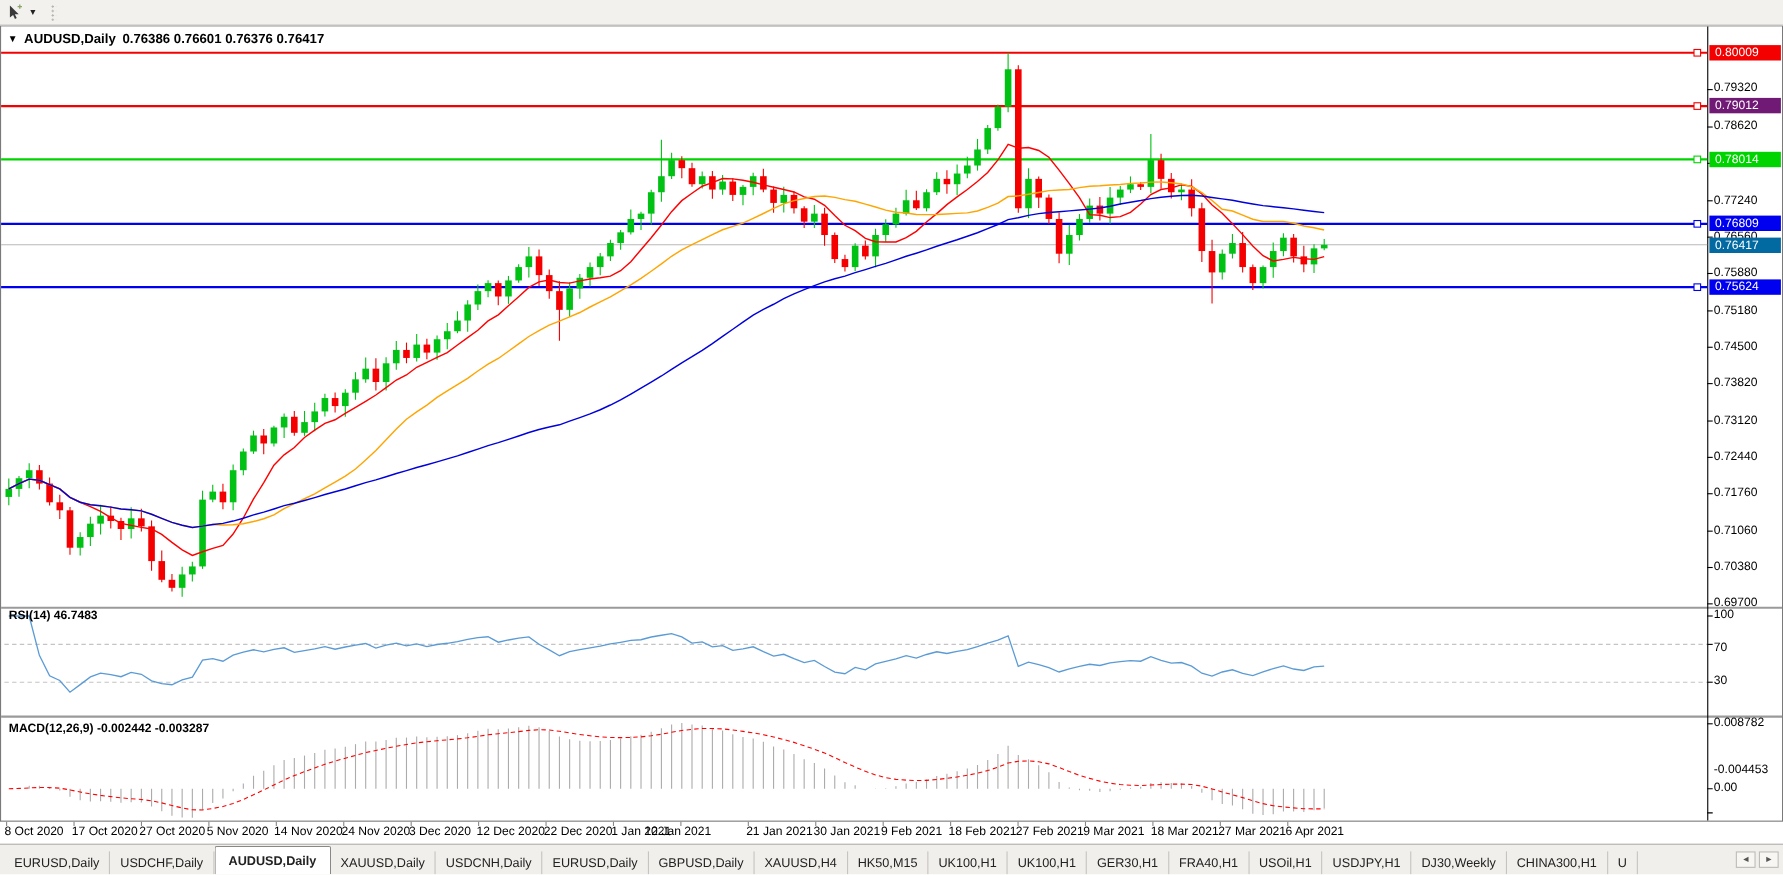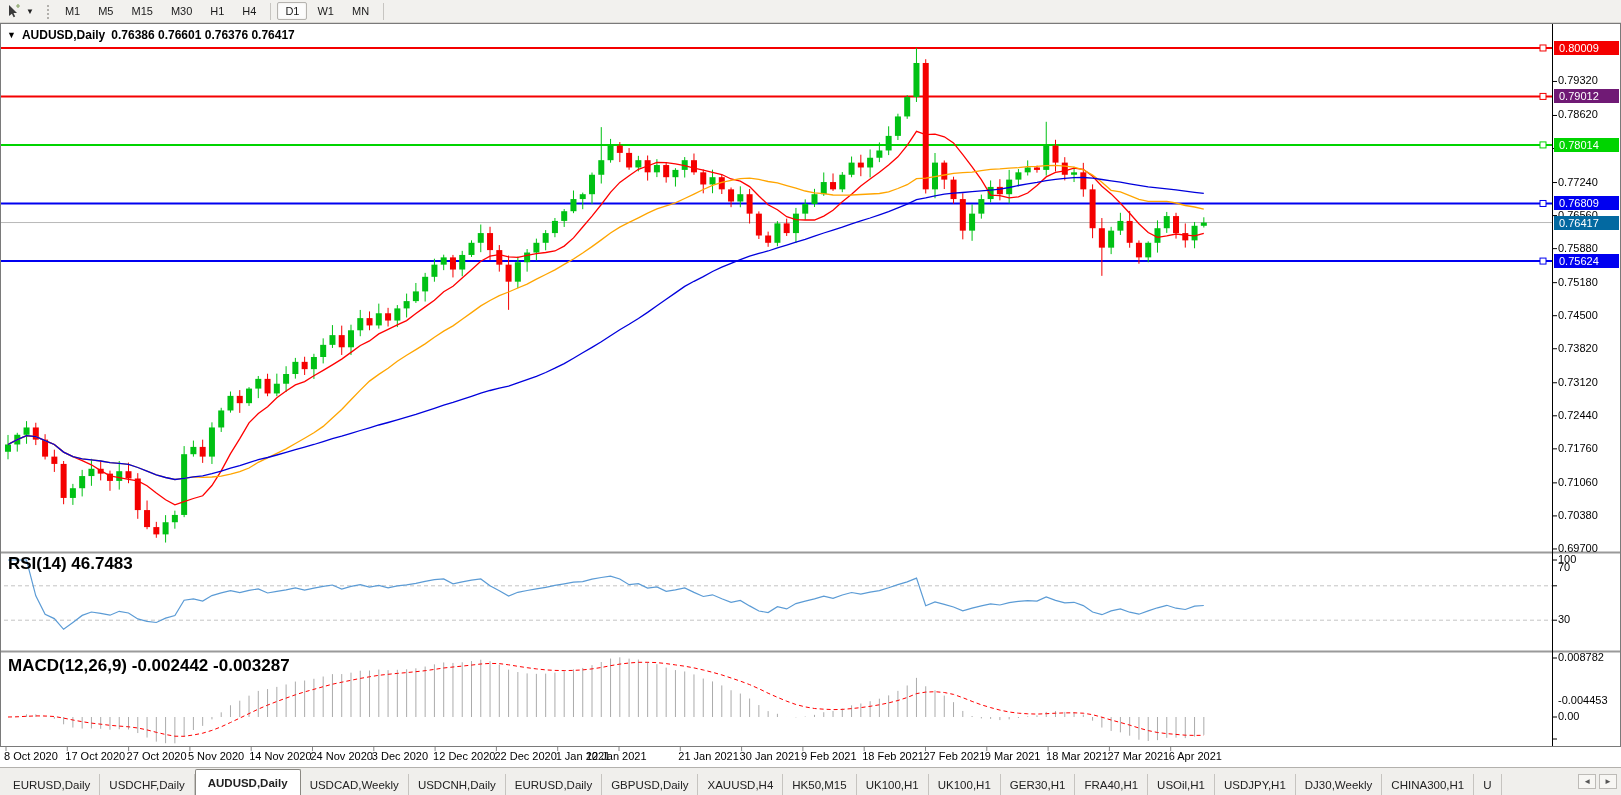--- a/index.html
+++ b/index.html
@@ -13,21 +13,21 @@
   .tool-btn{display:flex;align-items:center;gap:2px;padding:1px 3px;height:19px}
   .caret{font-size:8px;color:#222;padding:0 2px}
   .grip{width:5px;height:15px;margin:0 5px 0 7px;
     background-image:radial-gradient(#b2b0ac 1px,transparent 1.1px);background-size:4px 4px}
   .vsep{width:1px;height:17px;background:#c7c5c1;margin:0 5px}
   .tf-btn{font-size:11px;color:#1a1a1a;padding:2px 7px;margin:0 1px;border:1px solid transparent;border-radius:2px}
   .tf-btn.active{background:#fcfcfc;border:1px solid #b5b3af;box-shadow:inset 0 0 2px #e2e0dc}
   
   .title{left:7px;top:28px;font-size:12px;font-weight:700;color:#000;display:flex;gap:6px;align-items:center}
   .title .arrow{font-size:9px}
-  .pane-label{font-size:17px;font-weight:700;color:#000;left:8px}
+  .pane-label{font-size:11px;font-weight:700;color:#000;left:8px}
   .axis-text{left:1558px;font-size:11px;color:#000;white-space:nowrap}
   .tag{left:1554px;width:65px;height:14px;color:#fff;font-size:11px;line-height:14px;padding-left:5px;white-space:nowrap}
   .date-label{top:750px;font-size:11px;color:#000;white-space:nowrap}
   
   .tabbar{left:0;top:767px;width:1621px;height:28px;background:#f0efec;border-top:1px solid #b3b1ad;
     display:flex;align-items:flex-end;padding-left:4px;overflow:hidden;z-index:3}
   .tab{font-size:11.5px;color:#222;height:21px;display:flex;align-items:center;padding:0 9px;
     border-right:1px solid #c6c4c0;white-space:nowrap;flex:0 0 auto}
   .tab.active{background:#fff;border:1px solid #8a8882;border-bottom:none;height:26px;
     font-weight:700;padding:0 12px;border-radius:2px 2px 0 0}
@@ -497,33 +497,20 @@
 
 <div class="toolbar overlay">
   <div class="tool-btn">
     <svg width="16" height="16" viewBox="0 0 16 16">
       <path d="M3 2 L11 10 L7.5 10 L9.2 13.4 L7.6 14.2 L5.9 10.7 L3 13 Z" fill="#3a3a3a"></path>
       <path d="M10 3 L14 3 M12 1 L12 5" stroke="#8aa66a" stroke-width="1.2"></path>
     </svg>
     <span class="caret">▼</span>
   </div>
   <div class="grip"></div>
-  <div id="tf-buttons" style="display:flex;align-items:center">
-      <div class="tf-btn">M1</div>
-      <div class="tf-btn">M5</div>
-      <div class="tf-btn">M15</div>
-      <div class="tf-btn">M30</div>
-      <div class="tf-btn">H1</div>
-      <div class="tf-btn">H4</div>
-      <div class="vsep"></div>
-      <div class="tf-btn active">D1</div>
-      <div class="tf-btn">W1</div>
-      <div class="tf-btn">MN</div>
-      <div class="vsep"></div>
-    </div>
 </div>
 
 <div class="title overlay">
   <span class="arrow">▼</span>
   <span>AUDUSD,Daily</span>
   <span style="font-weight:700">0.76386 0.76601 0.76376 0.76417</span>
 </div>
 
 <div class="pane-label overlay" style="top:554px">RSI(14) 46.7483</div>
 <div class="pane-label overlay" style="top:656px">MACD(12,26,9) -0.002442 -0.003287</div>
@@ -544,21 +531,21 @@
     <div class="axis-text overlay" style="top: 475.867px;">0.71060</div>
     <div class="axis-text overlay" style="top: 508.913px;">0.70380</div>
     <div class="axis-text overlay" style="top: 541.959px;">0.69700</div>
     <div class="tag overlay" style="top: 40.9733px; background: rgb(244, 0, 0);">0.80009</div>
     <div class="tag overlay" style="top: 89.4245px; background: #701a75;">0.79012</div>
     <div class="tag overlay" style="top: 137.924px; background: rgb(0, 212, 0);">0.78014</div>
     <div class="tag overlay" style="top: 196.483px; background: rgb(0, 0, 240);">0.76809</div>
     <div class="tag overlay" style="top: 215.533px; background: #0369a1;">0.76417</div>
     <div class="tag overlay" style="top: 254.071px; background: rgb(0, 0, 240);">0.75624</div>
     <div class="axis-text overlay" style="top: 553px;">100</div>
-    <div class="axis-text overlay" style="top: 561px;">70</div>
+    <div class="axis-text overlay" style="top: 583px;">70</div>
     <div class="axis-text overlay" style="top: 613.2px;">30</div>
     <div class="axis-text overlay" style="top: 651.003px;">0.008782</div>
     <div class="axis-text overlay" style="top: 710px;">0.00</div>
     <div class="axis-text overlay" style="top: 694px;">-0.004453</div>
   </div>
 <div id="date-axis">
     <div class="date-label overlay" style="left: 4px;">8 Oct 2020</div>
     <div class="date-label overlay" style="left: 65.3px;">17 Oct 2020</div>
     <div class="date-label overlay" style="left: 126.6px;">27 Oct 2020</div>
     <div class="date-label overlay" style="left: 187.9px;">5 Nov 2020</div>
@@ -577,21 +564,21 @@
     <div class="date-label overlay" style="left: 984.8px;">9 Mar 2021</div>
     <div class="date-label overlay" style="left: 1046.1px;">18 Mar 2021</div>
     <div class="date-label overlay" style="left: 1107.4px;">27 Mar 2021</div>
     <div class="date-label overlay" style="left: 1168.7px;">6 Apr 2021</div>
   </div>
 
 <div class="tabbar overlay" id="tabbar">
     <div class="tab">EURUSD,Daily</div>
     <div class="tab">USDCHF,Daily</div>
     <div class="tab active">AUDUSD,Daily</div>
-    <div class="tab">USDCAD,Weekly</div>
+    <div class="tab">XAUUSD,Daily</div>
     <div class="tab">USDCNH,Daily</div>
     <div class="tab">EURUSD,Daily</div>
     <div class="tab">GBPUSD,Daily</div>
     <div class="tab">XAUUSD,H4</div>
     <div class="tab">HK50,M15</div>
     <div class="tab">UK100,H1</div>
     <div class="tab">UK100,H1</div>
     <div class="tab">GER30,H1</div>
     <div class="tab">FRA40,H1</div>
     <div class="tab">USOil,H1</div>

